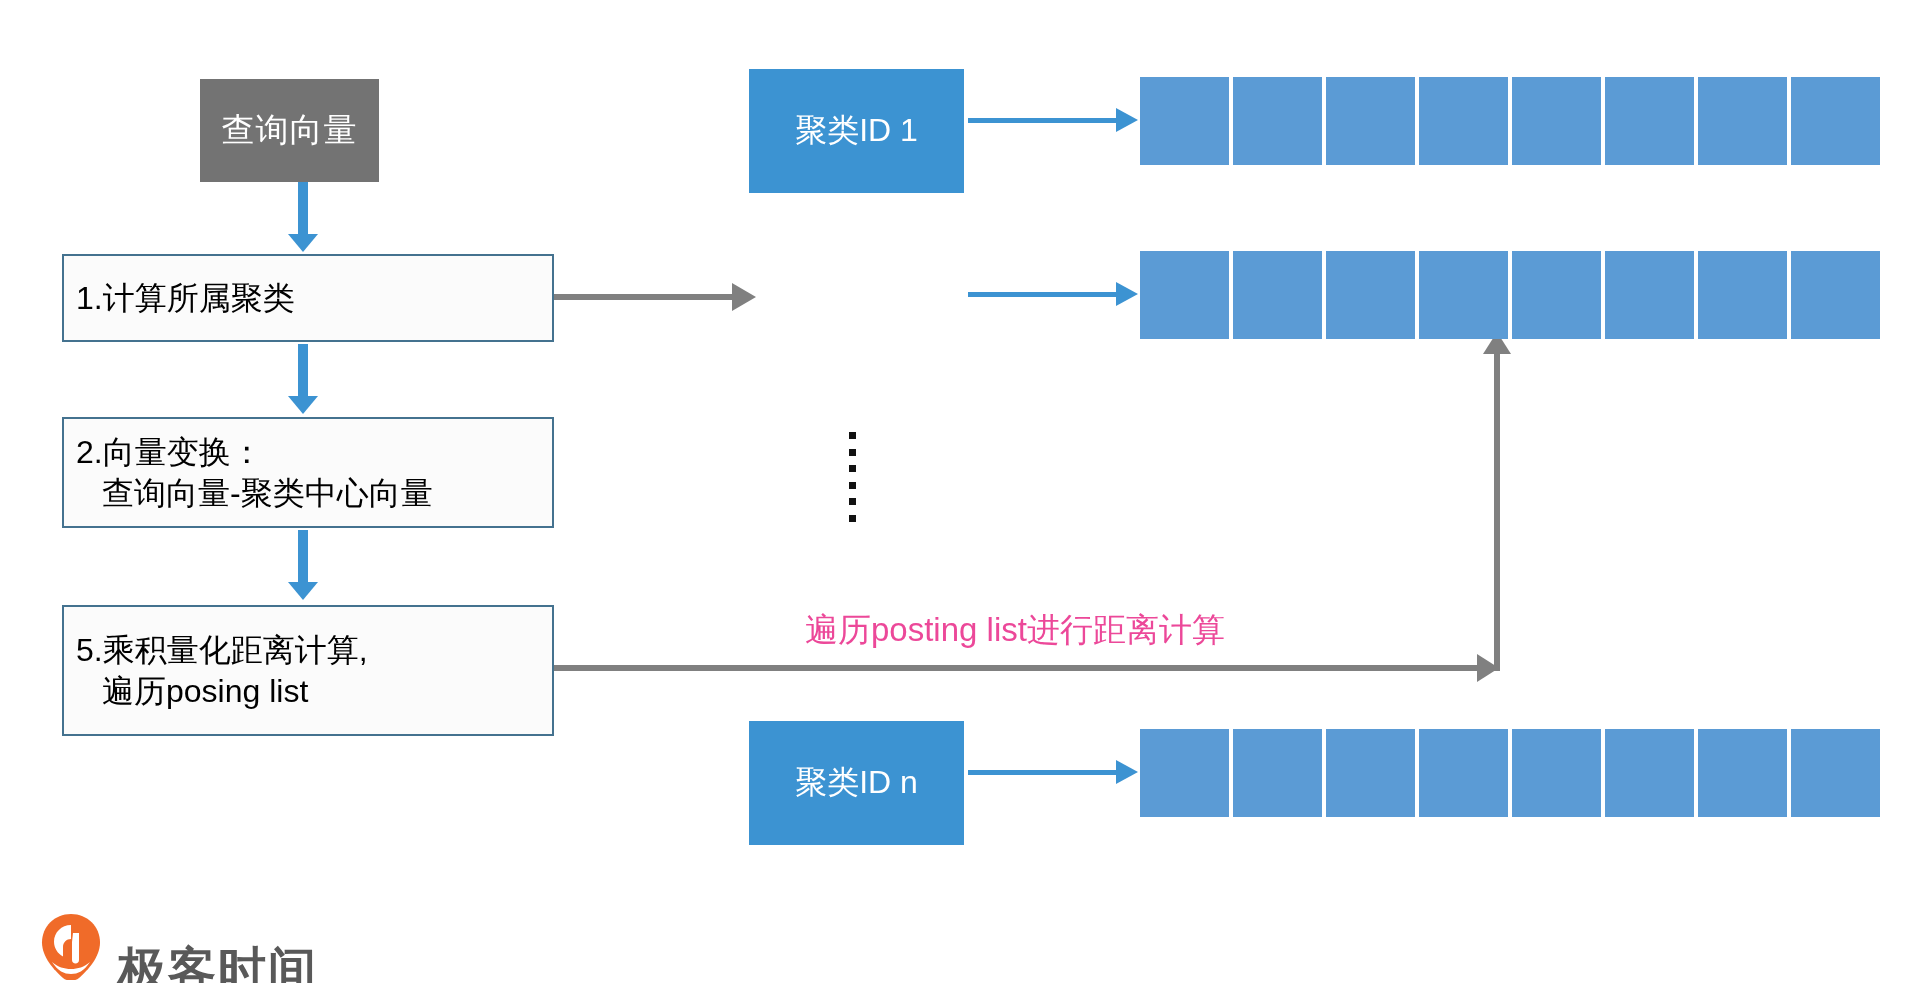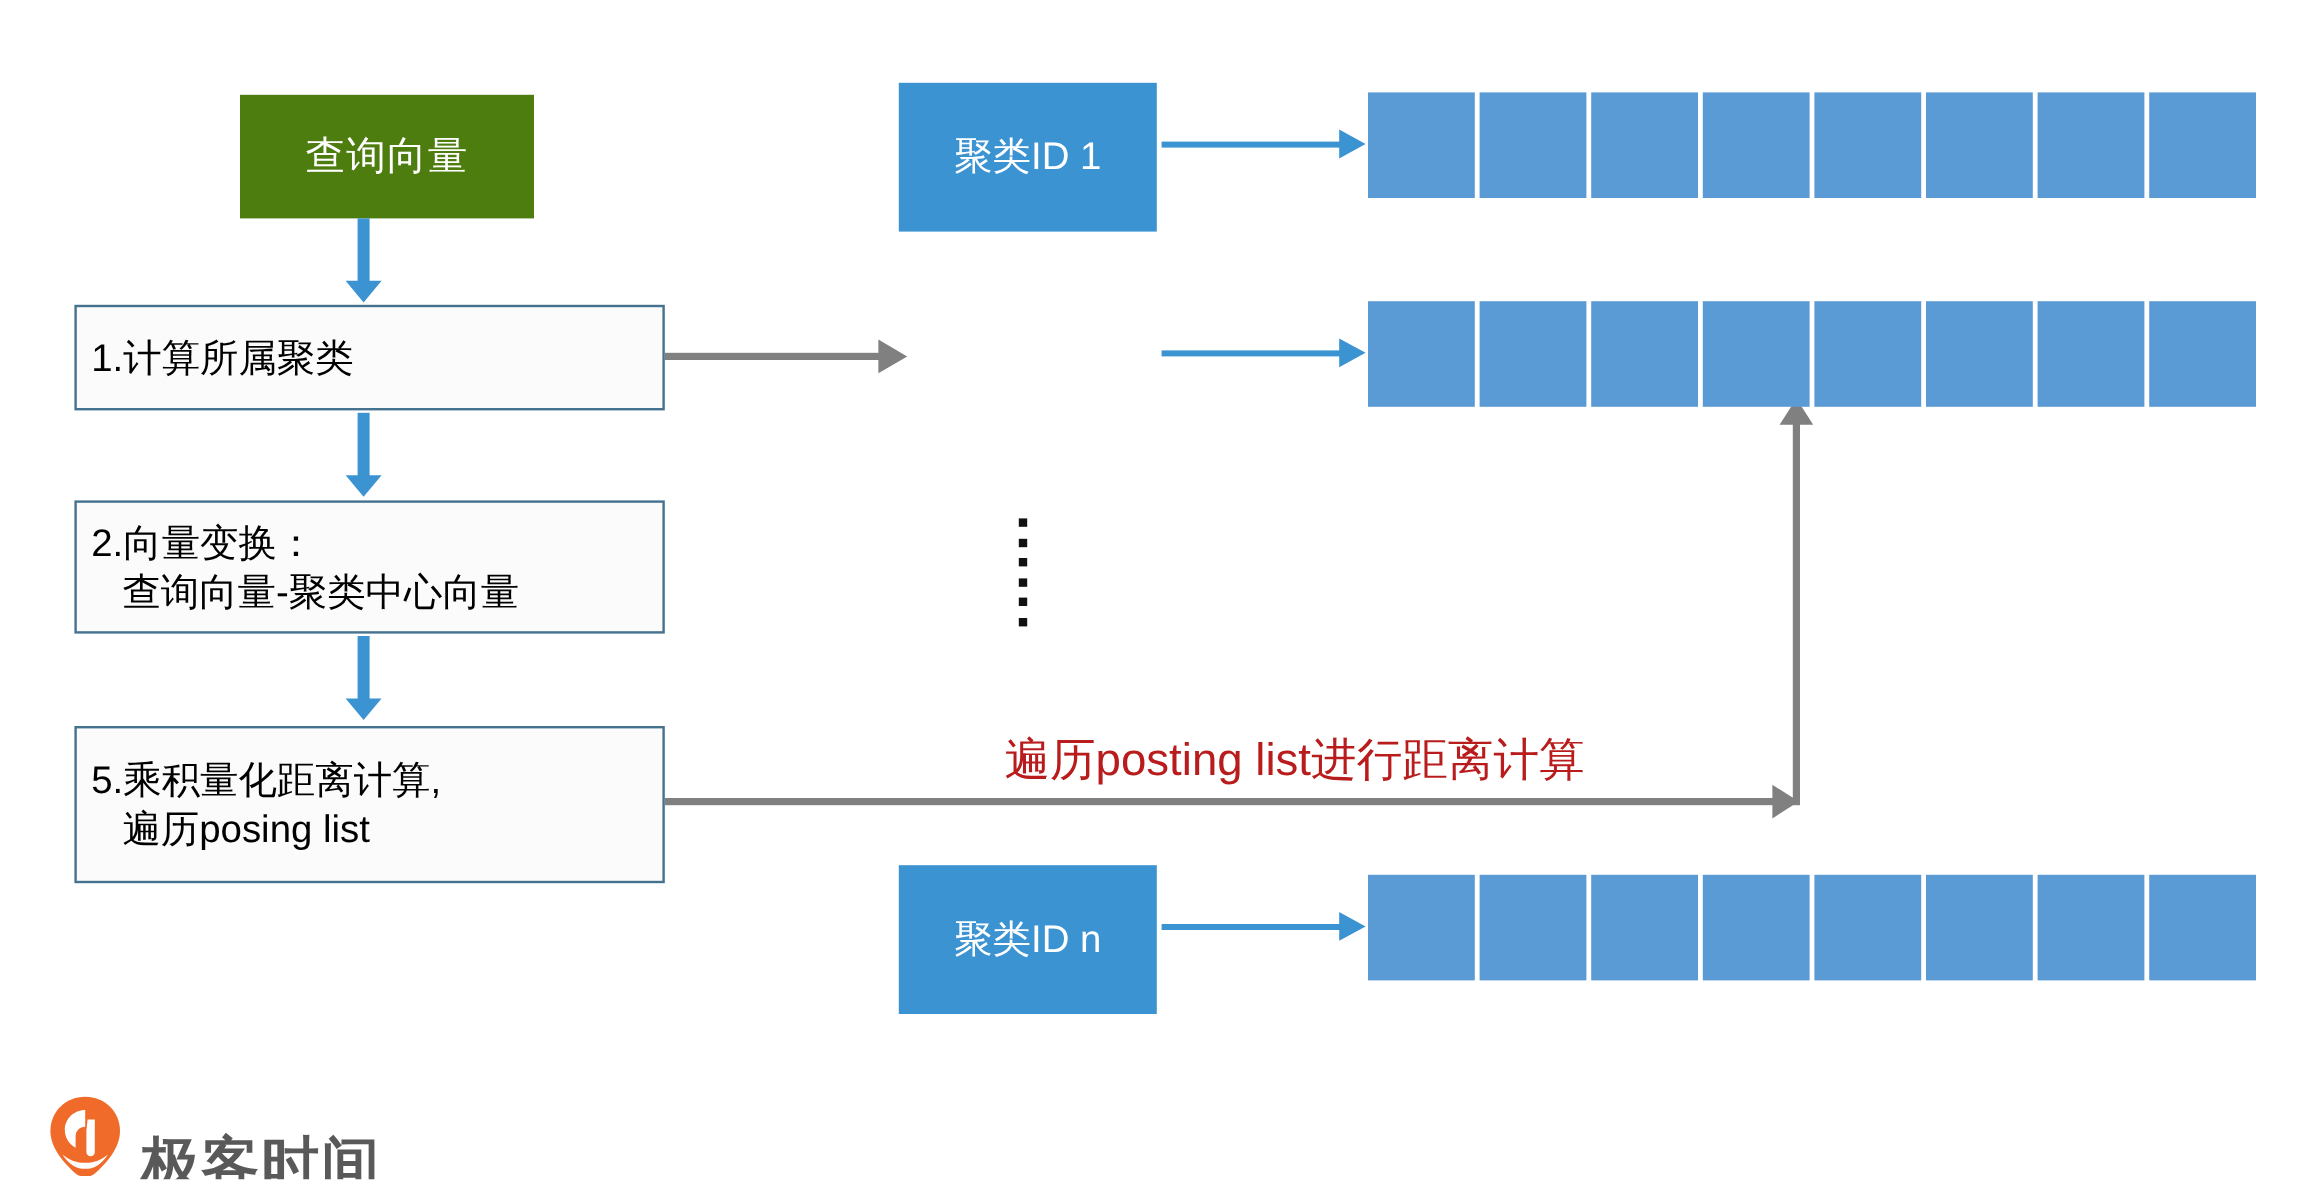--- a/index.html
+++ b/index.html
@@ -14,23 +14,23 @@
     background: #ffffff;
     font-family: "Liberation Sans", "DejaVu Sans", sans-serif;
     overflow: hidden;
   }
 
   
   .query-box {
     position: absolute;
     left: 200px;
     top: 79px;
-    width: 245px;
+    width: 179px;
     height: 103px;
-    background: #4d7c0f;
+    background: #737373;
     color: #ffffff;
     font-size: 33px;
     display: flex;
     align-items: center;
     justify-content: center;
     letter-spacing: 1px;
   }
 
   
   .step-box {
@@ -189,24 +189,23 @@
     border-left: 14px solid transparent;
     border-right: 14px solid transparent;
     border-bottom: 22px solid #808080;
   }
 
   
   #traverse-label {
     position: absolute;
     left: 805px;
     top: 608px;
-    font-size: 38px;
-    color: #b91c1c;
+    font-size: 33px;
+    color: #ec4899;
     white-space: nowrap;
-    margin-left: 32px;
   }
 
   
   #ellipsis {
     position: absolute;
     left: 845px;
     top: 432px;
     width: 14px;
     height: 90px;
     display: flex;

